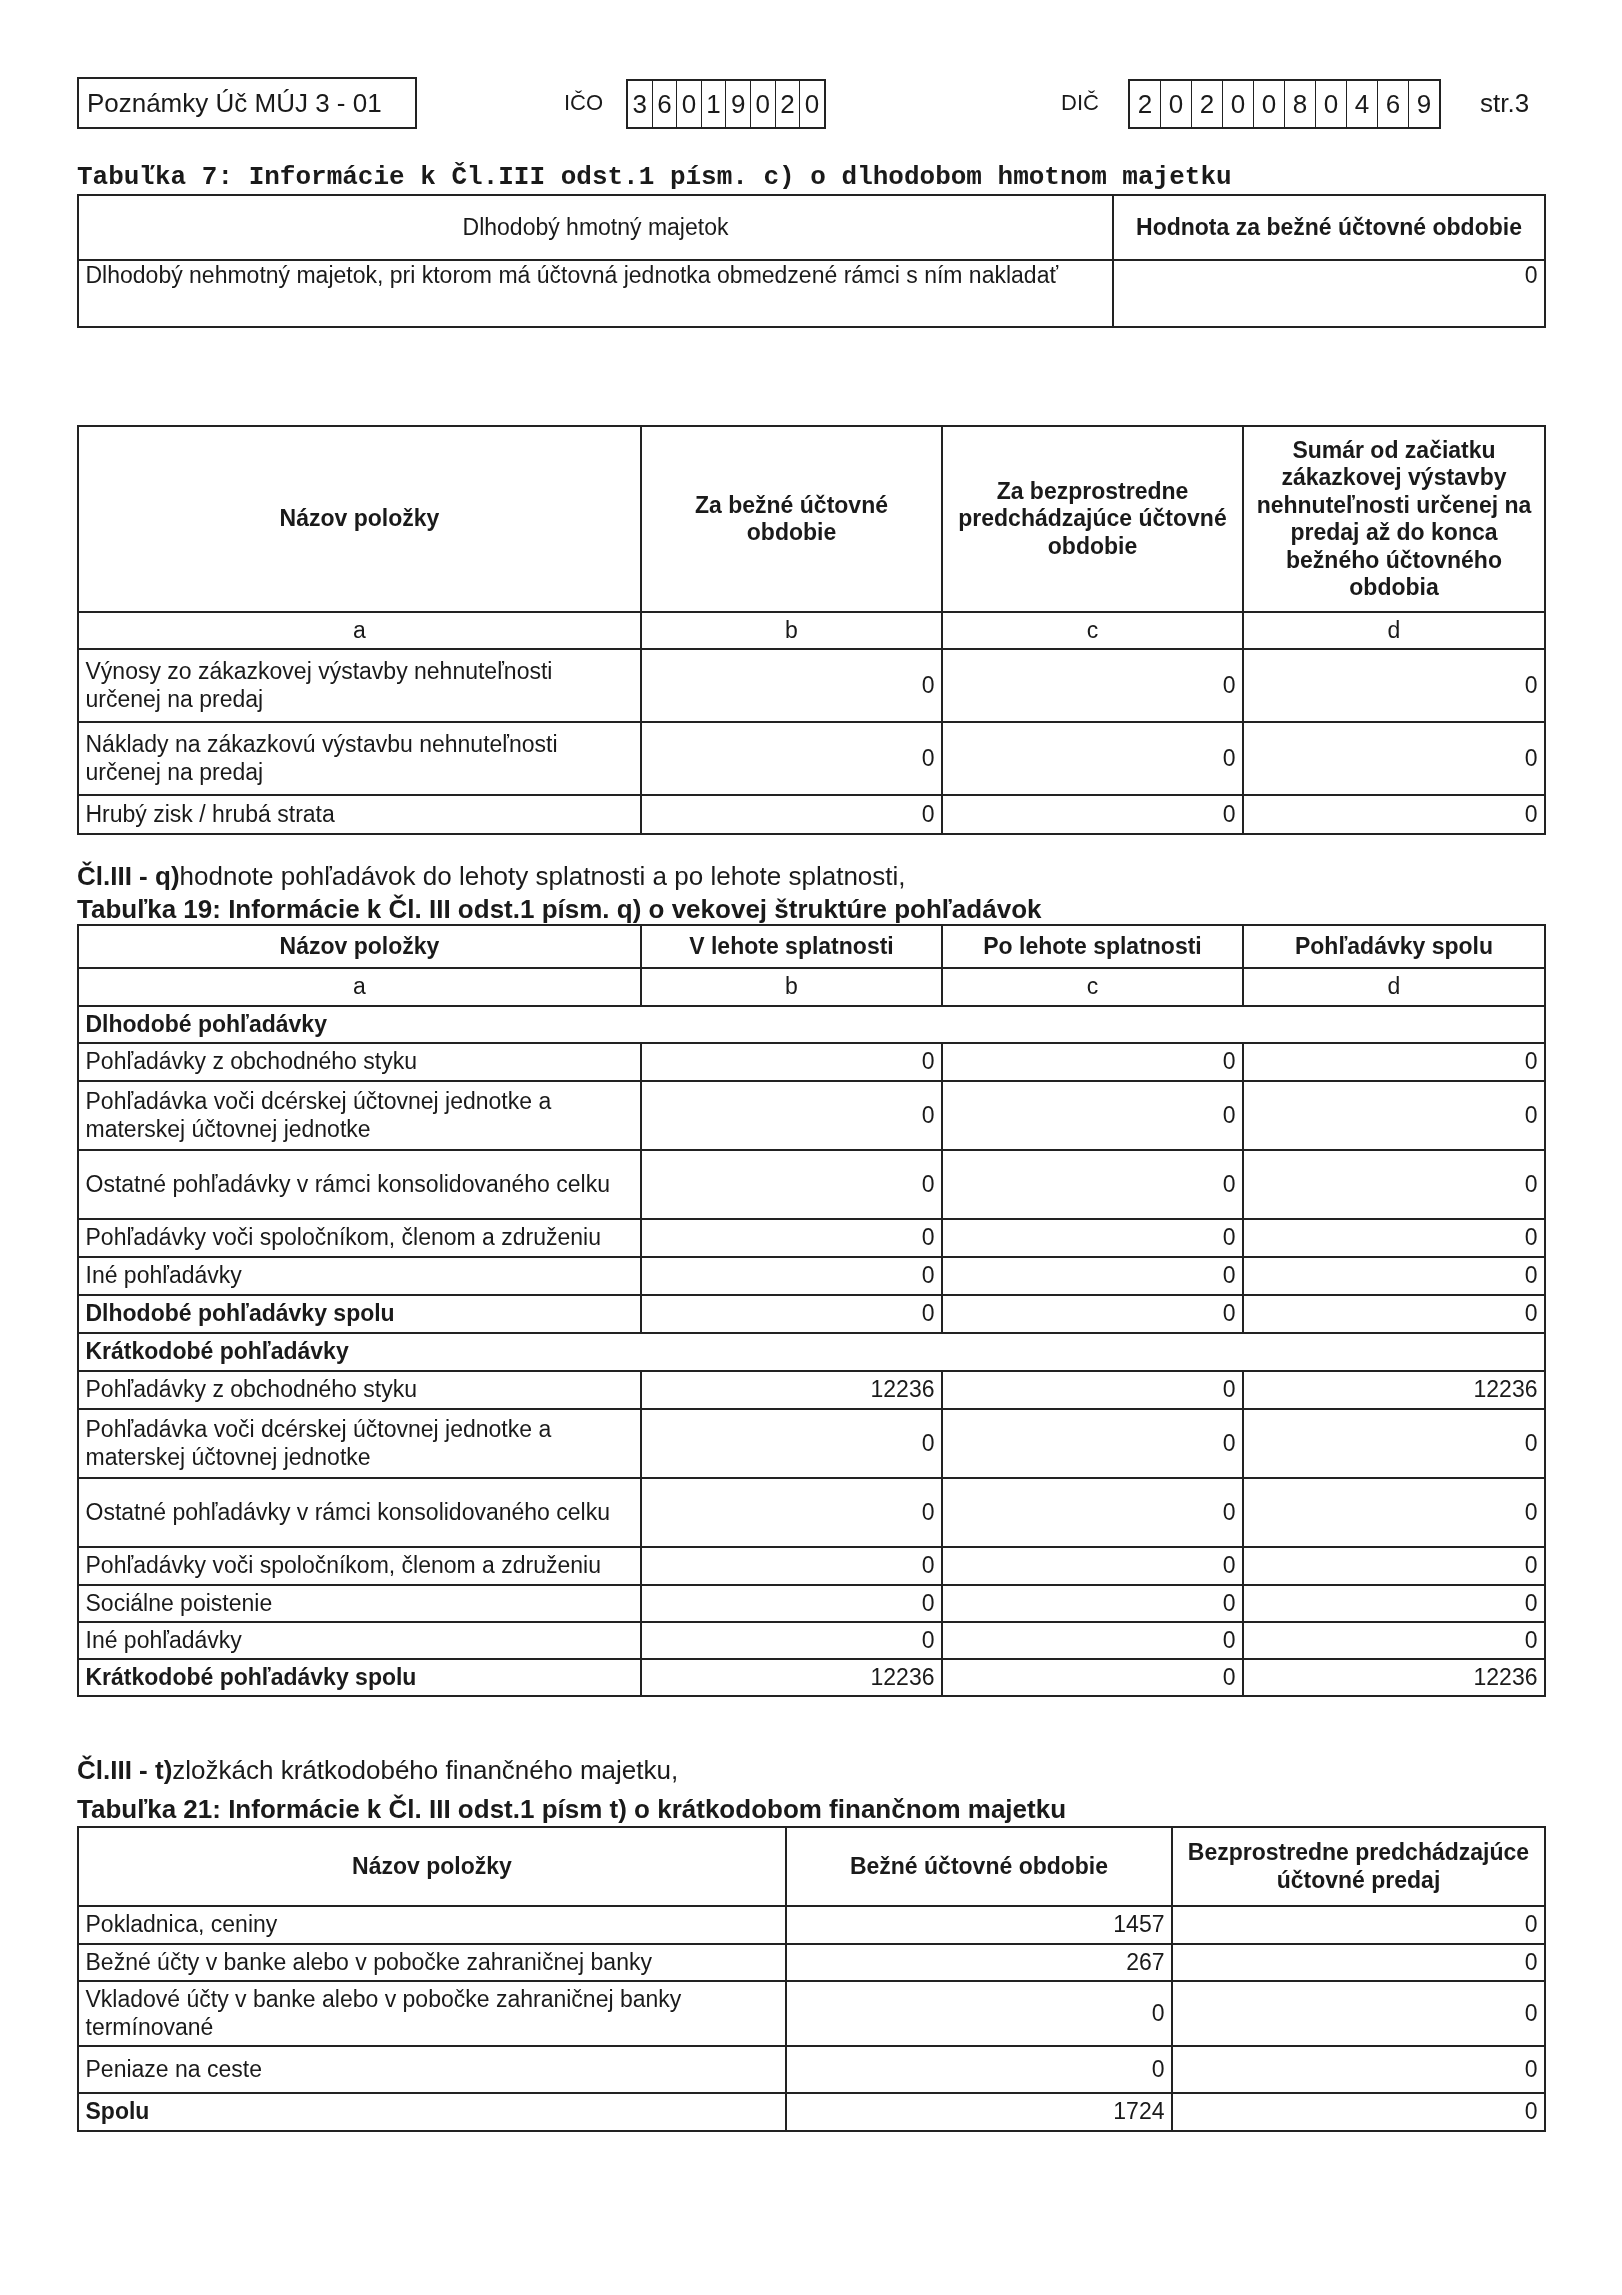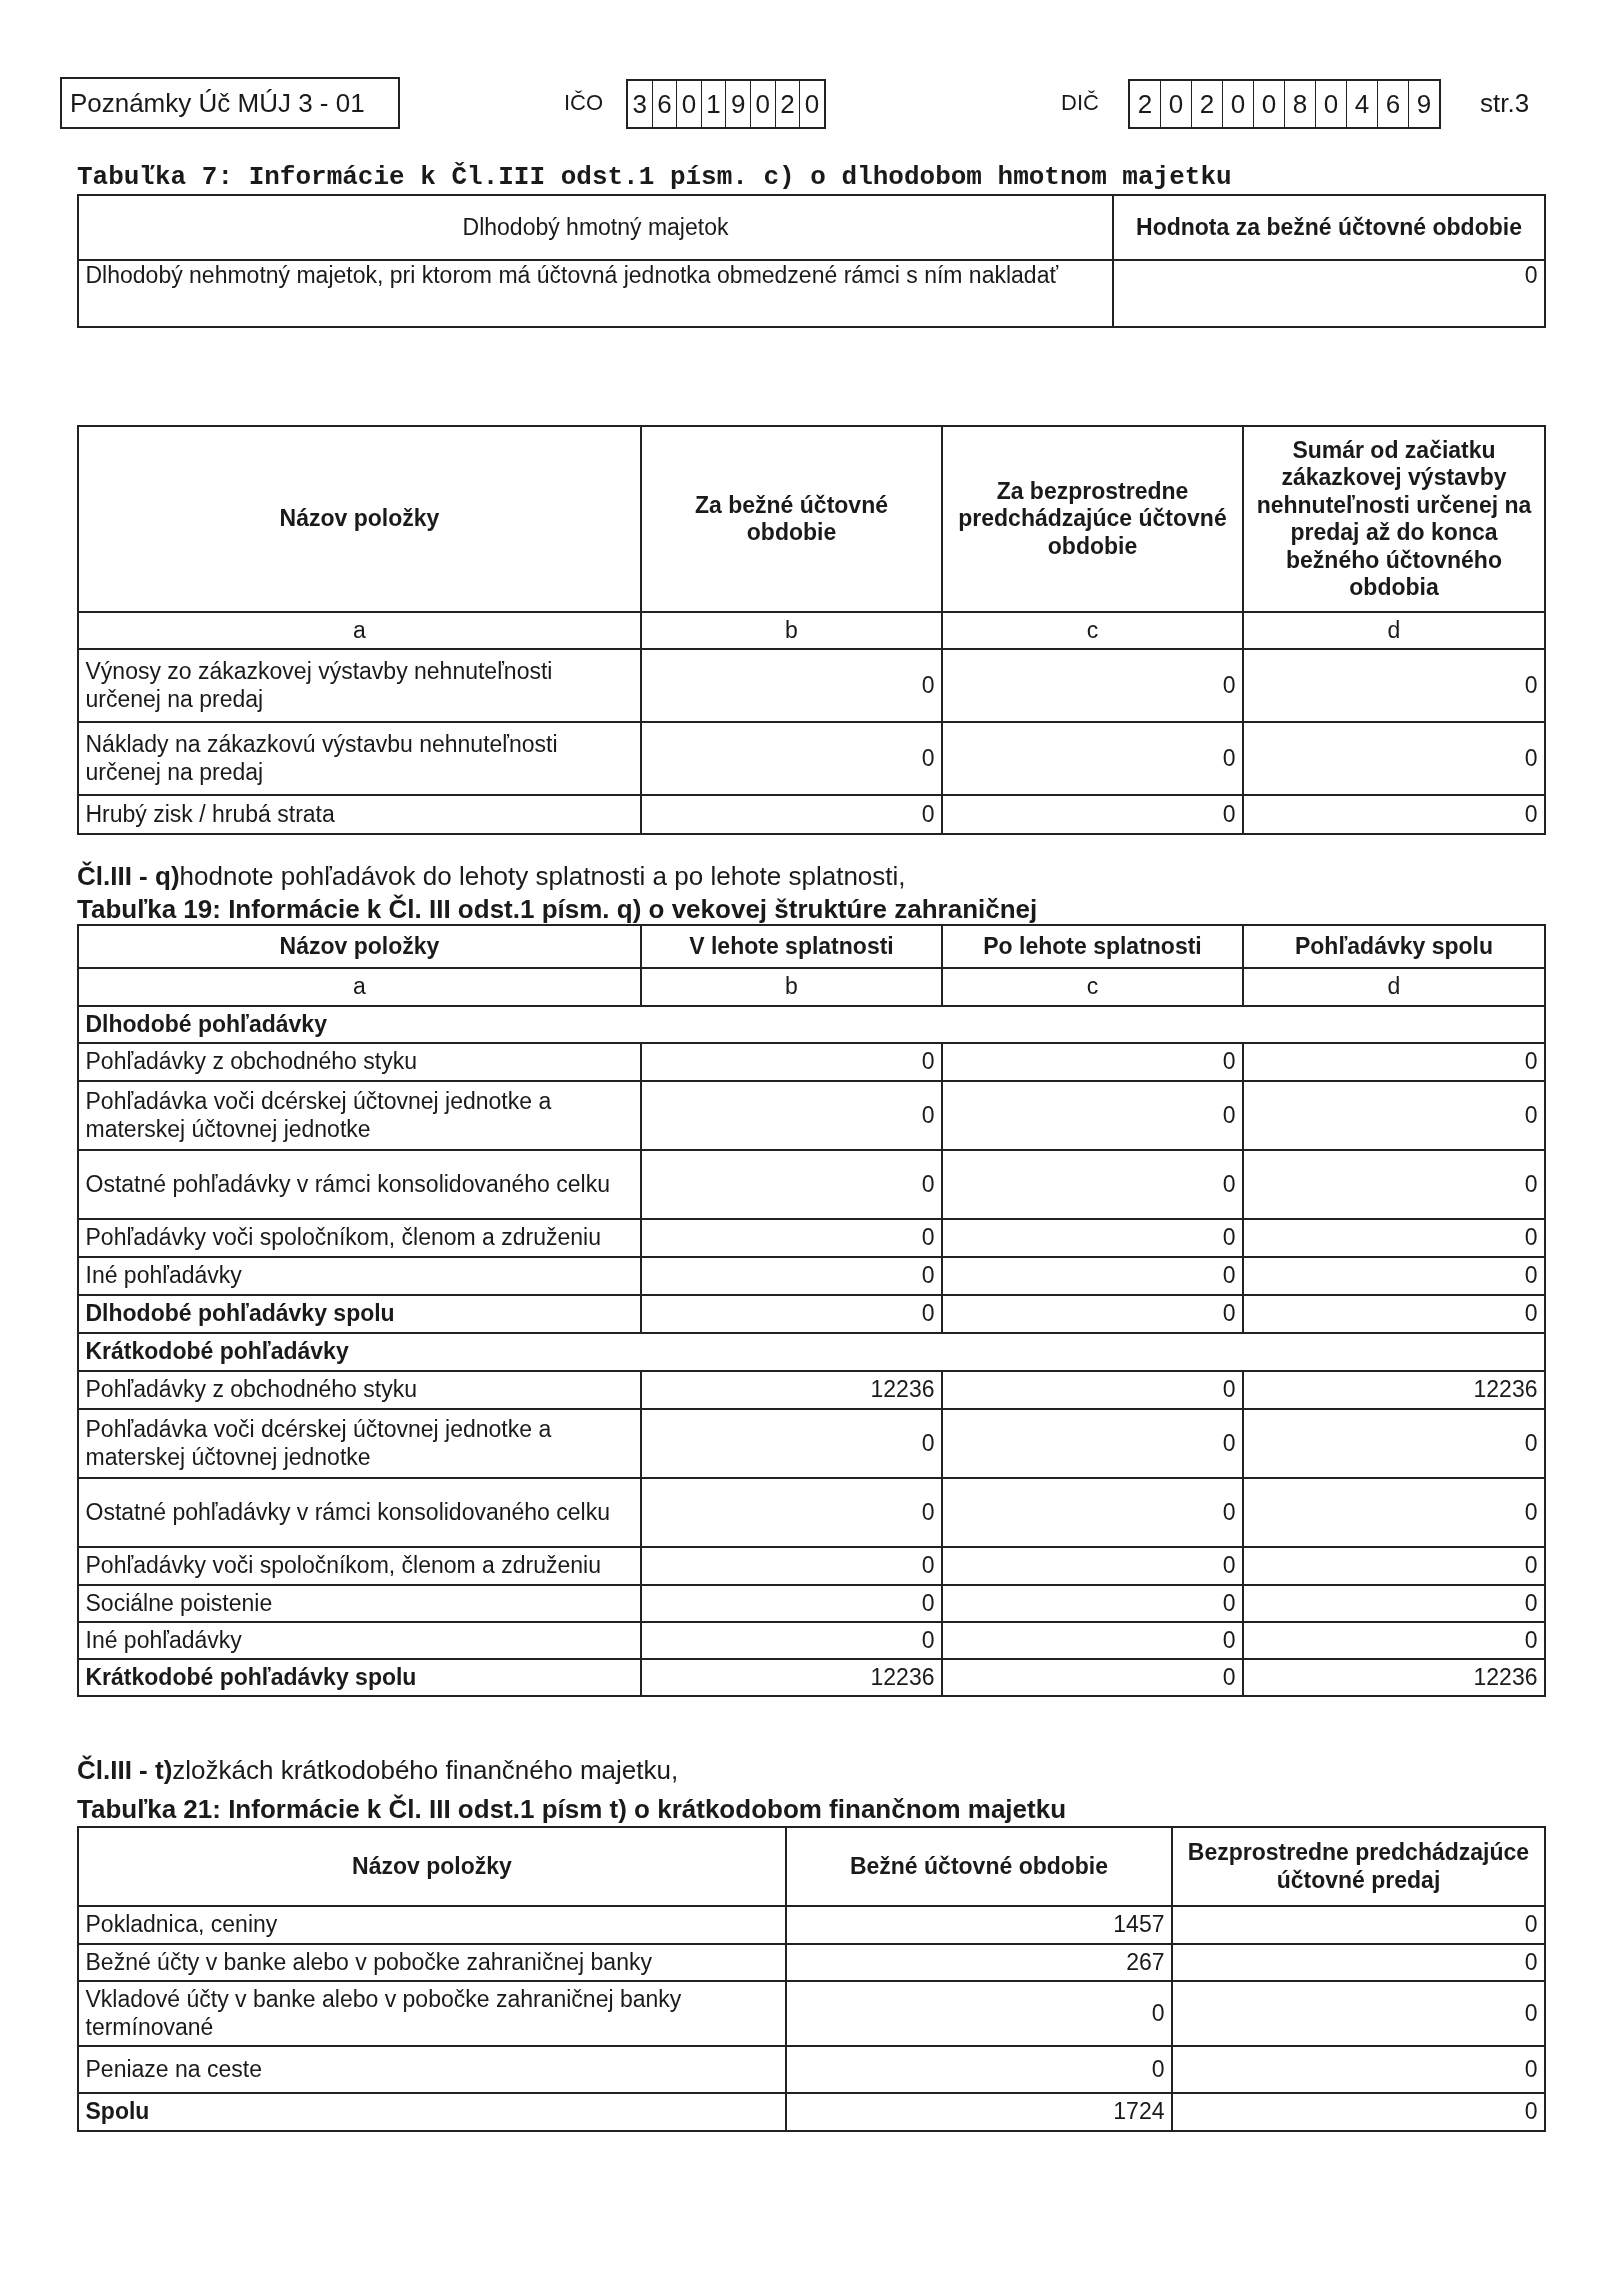--- a/index.html
+++ b/index.html
@@ -4,21 +4,21 @@
 <style>
   html, body { margin: 0; padding: 0; background: #ffffff; }
   body {
     width: 1623px; height: 2295px; position: relative; overflow: hidden;
     font-family: "Liberation Sans", sans-serif; color: #1a1a1a;
   }
   .abs { position: absolute; }
 
   
   .doc-label-box {
-    left: 60px; top: 77px; width: 340px; height: 52px;
+    left: 77px; top: 77px; width: 340px; height: 52px;
     border: 2px solid #222; box-sizing: border-box;
     font-size: 26px; line-height: 48px; padding-left: 7.9px;
   }
   .field-label { font-size: 22px; line-height: 52px; top: 77px; }
   .digit-row { top: 79px; height: 50px; display: flex; border: 2px solid #222; box-sizing: border-box; }
   .digit { width: 23.6px; border-right: 1.3px solid #222; font-size: 26px; text-align: center; line-height: 46px; }
   .digit:last-child { border-right: none; }
   .page-no { left: 1480px; top: 77px; font-size: 26px; line-height: 52px; }
 
   
@@ -129,21 +129,21 @@
     <td class="num">0</td>
     <td class="num">0</td>
   </tr>
 </tbody>
   </table>
 
 <div class="abs section-note" style="left:77px; top:861px;">
   <b>Čl.III - q)</b><span>hodnote pohľadávok do lehoty splatnosti a po lehote splatnosti,</span>
 </div>
 
-<div class="abs table-title" style="left:77px; top:894px;">Tabuľka 19: Informácie k Čl. III odst.1 písm. q) o vekovej štruktúre zahraničnej</div>
+<div class="abs table-title" style="left:77px; top:894px;">Tabuľka 19: Informácie k Čl. III odst.1 písm. q) o vekovej štruktúre pohľadávok</div>
 <table class="doc" style="left:77px; top:924px; width:1467px;">
   <colgroup>
       <col style="width:563px">
       <col style="width:301px">
       <col style="width:301px">
       <col style="width:302px">
     </colgroup>
   <tbody>
       <tr style="height:43px">
     <th>Názov položky</th>

